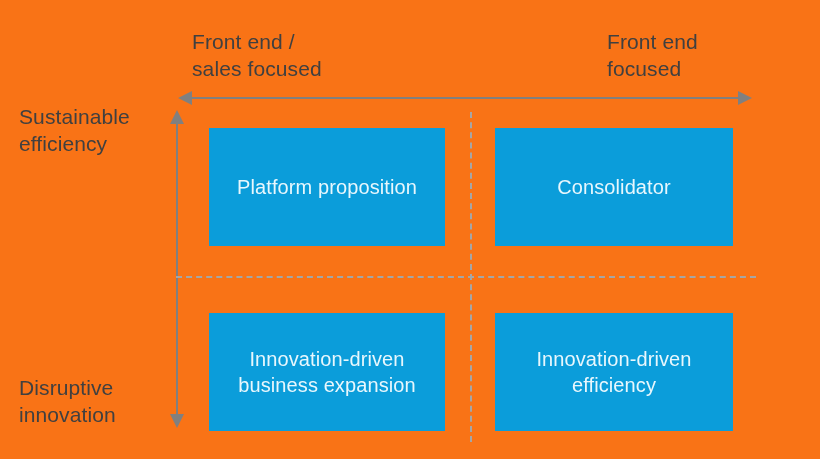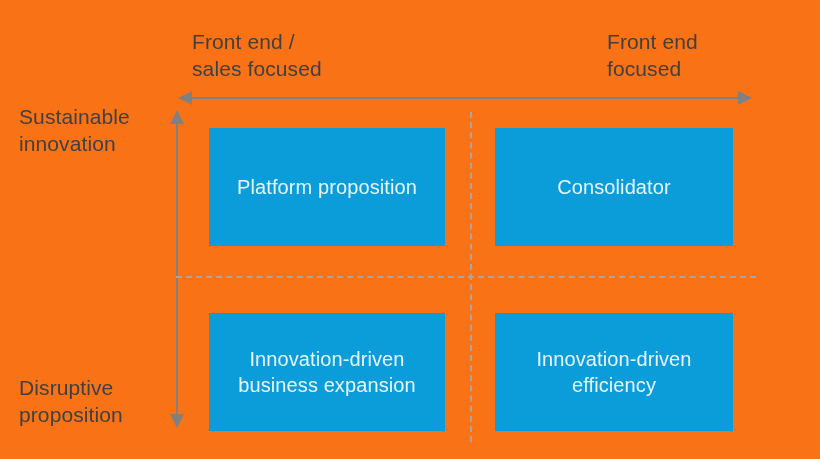--- a/index.html
+++ b/index.html
@@ -135,24 +135,24 @@
 
 <div id="canvas">
 
   <div class="axis-label" id="label-front-end">Front end /
 sales focused</div>
 
   <div class="axis-label" id="label-back-end">Front end
 focused</div>
 
   <div class="axis-label" id="label-sustainable">Sustainable
-innovation</div>
+efficiency</div>
 
   <div class="axis-label" id="label-disruptive">Disruptive
-proposition</div>
+innovation</div>
 
   <div class="arrow-line" id="x-axis-line"></div>
   <div class="arrow-head" id="x-arrow-left"></div>
   <div class="arrow-head" id="x-arrow-right"></div>
 
   <div class="arrow-line" id="y-axis-line"></div>
   <div class="arrow-head" id="y-arrow-up"></div>
   <div class="arrow-head" id="y-arrow-down"></div>
 
   <div id="divider-horizontal"></div>

